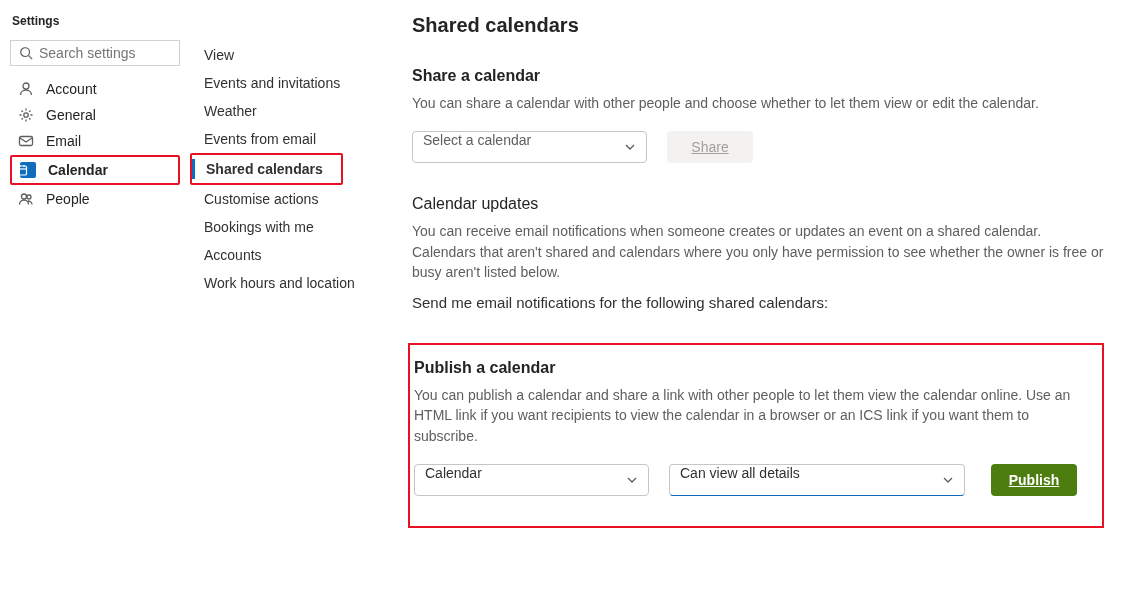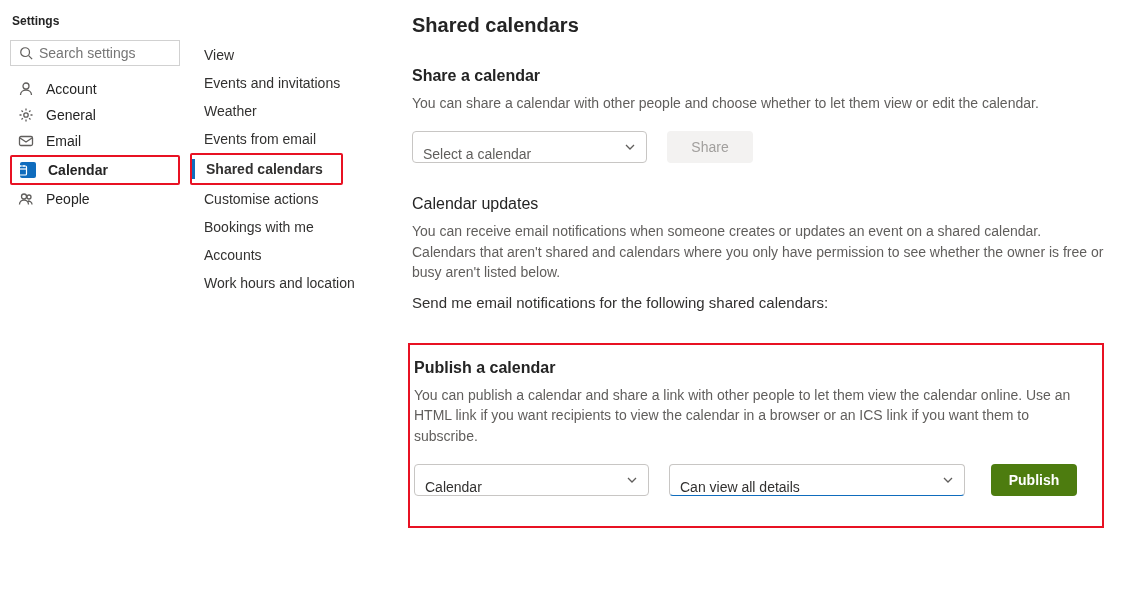--- a/index.html
+++ b/index.html
@@ -127,21 +127,21 @@
       color: #323130;
       font-size: 15px;
       margin-bottom: 16px;
     }
     .dropdown {
       border: 1px solid #c8c6c4;
       border-radius: 4px;
       height: 32px;
       padding: 0 30px 0 10px;
       display: flex;
-      align-items: flex-end;
+      align-items: flex-start;
       cursor: pointer;
       position: relative;
       font-size: 14px;
       background: #fff;
     }
     .dropdown.placeholder { color: #605e5c; }
     .dropdown .chev {
       position: absolute;
       right: 10px;
       top: 50%;
@@ -153,20 +153,21 @@
     .btn {
       height: 32px;
       padding: 0 20px;
       border-radius: 4px;
       font-size: 14px;
       cursor: pointer;
       border: none;
       display: inline-flex;
       align-items: center;
       justify-content: center;
+      text-decoration: underline;
     }
     .btn-disabled {
       background: #f3f2f1;
       color: #a19f9d;
       border: none;
       cursor: default;
     }
     .btn-primary {
       background: #4d7c0f;
       color: #fff;

